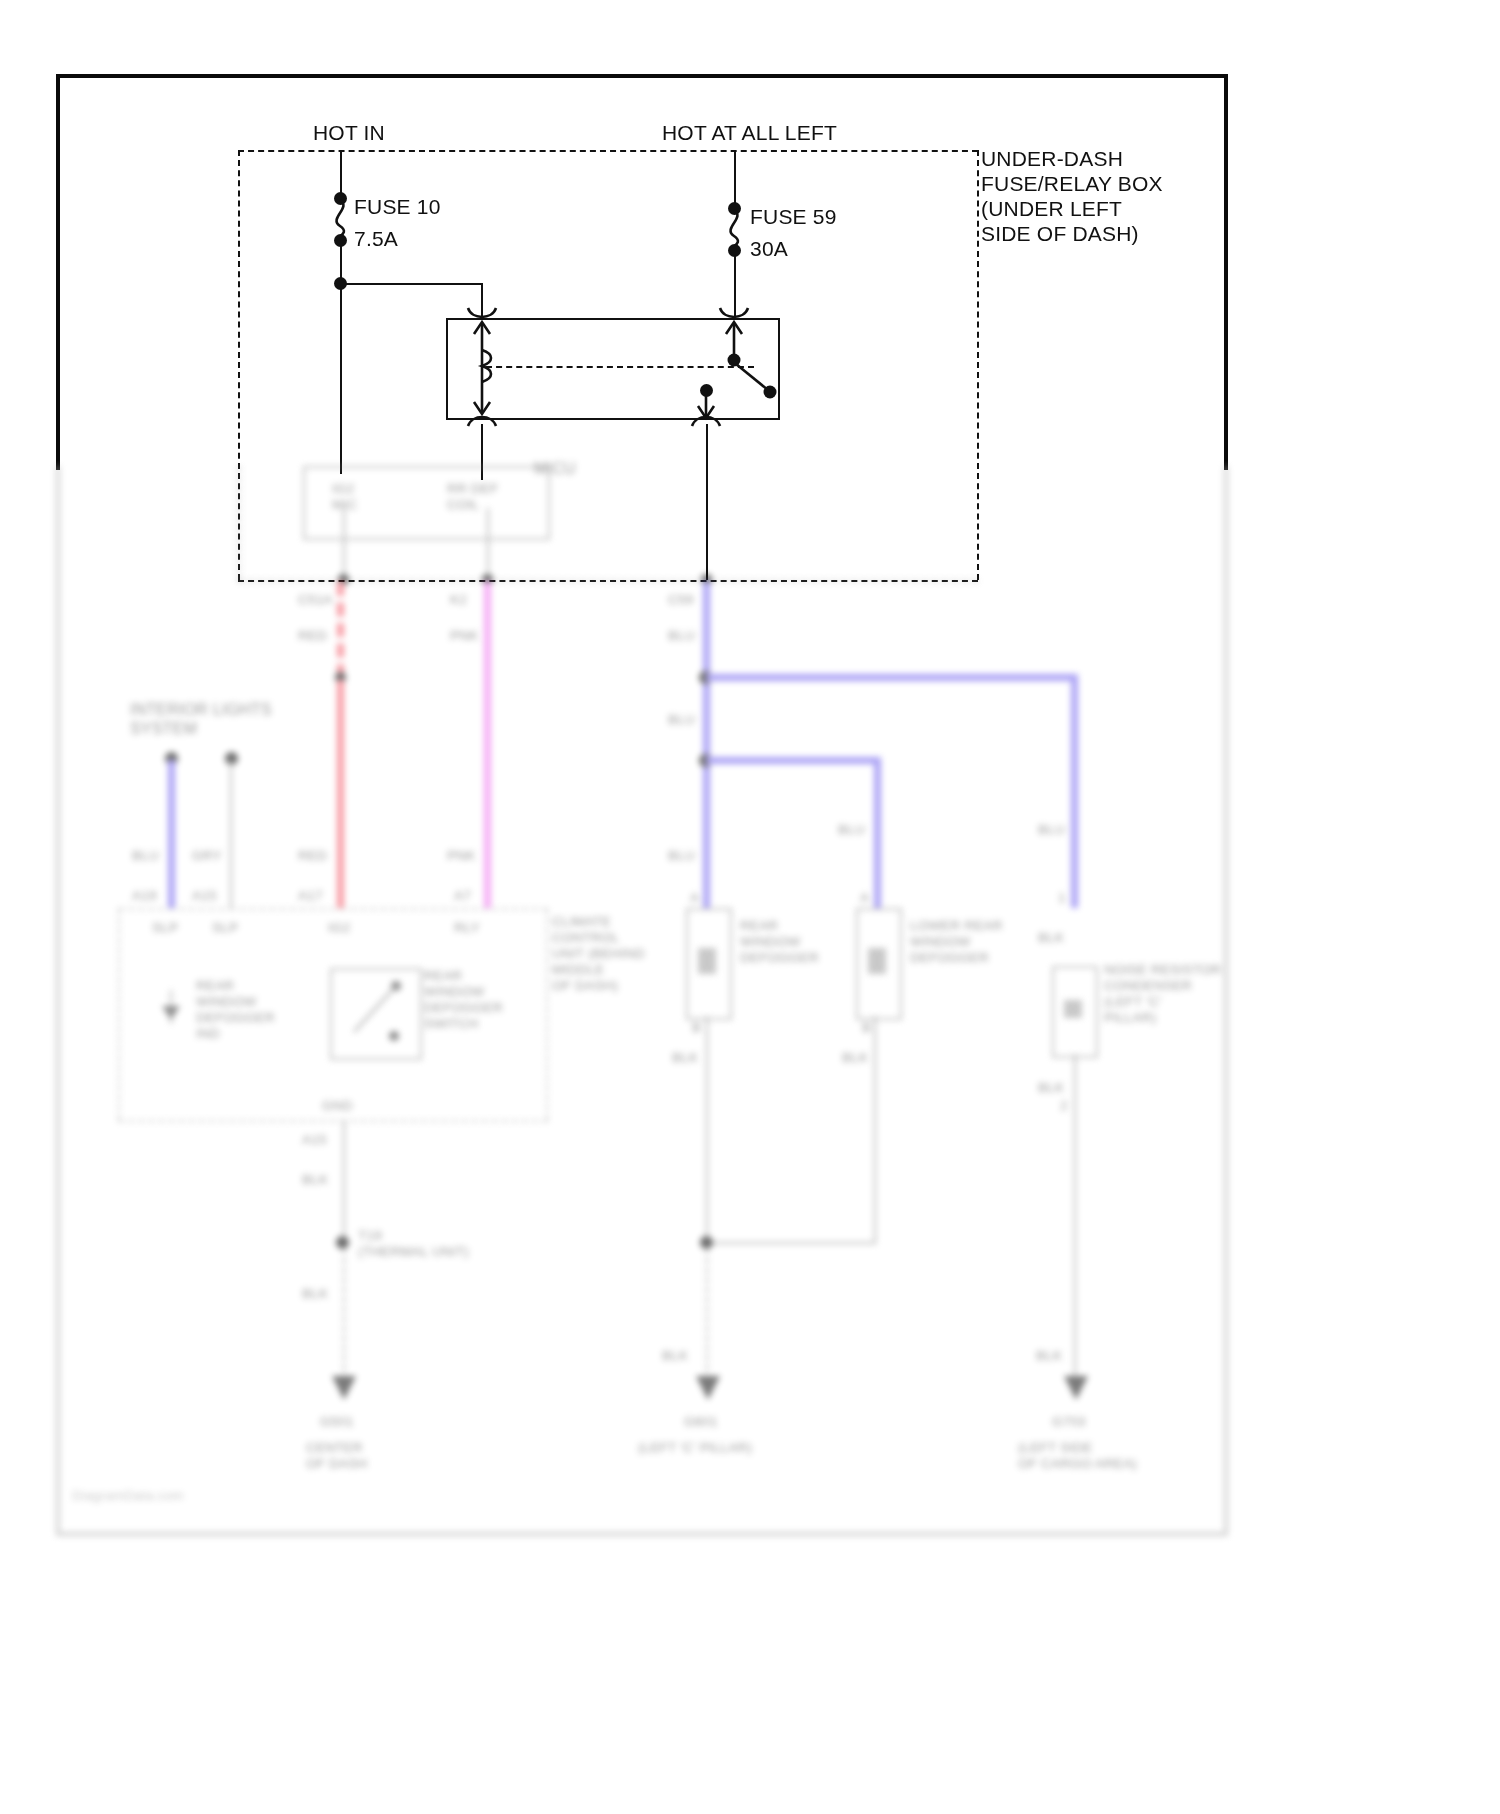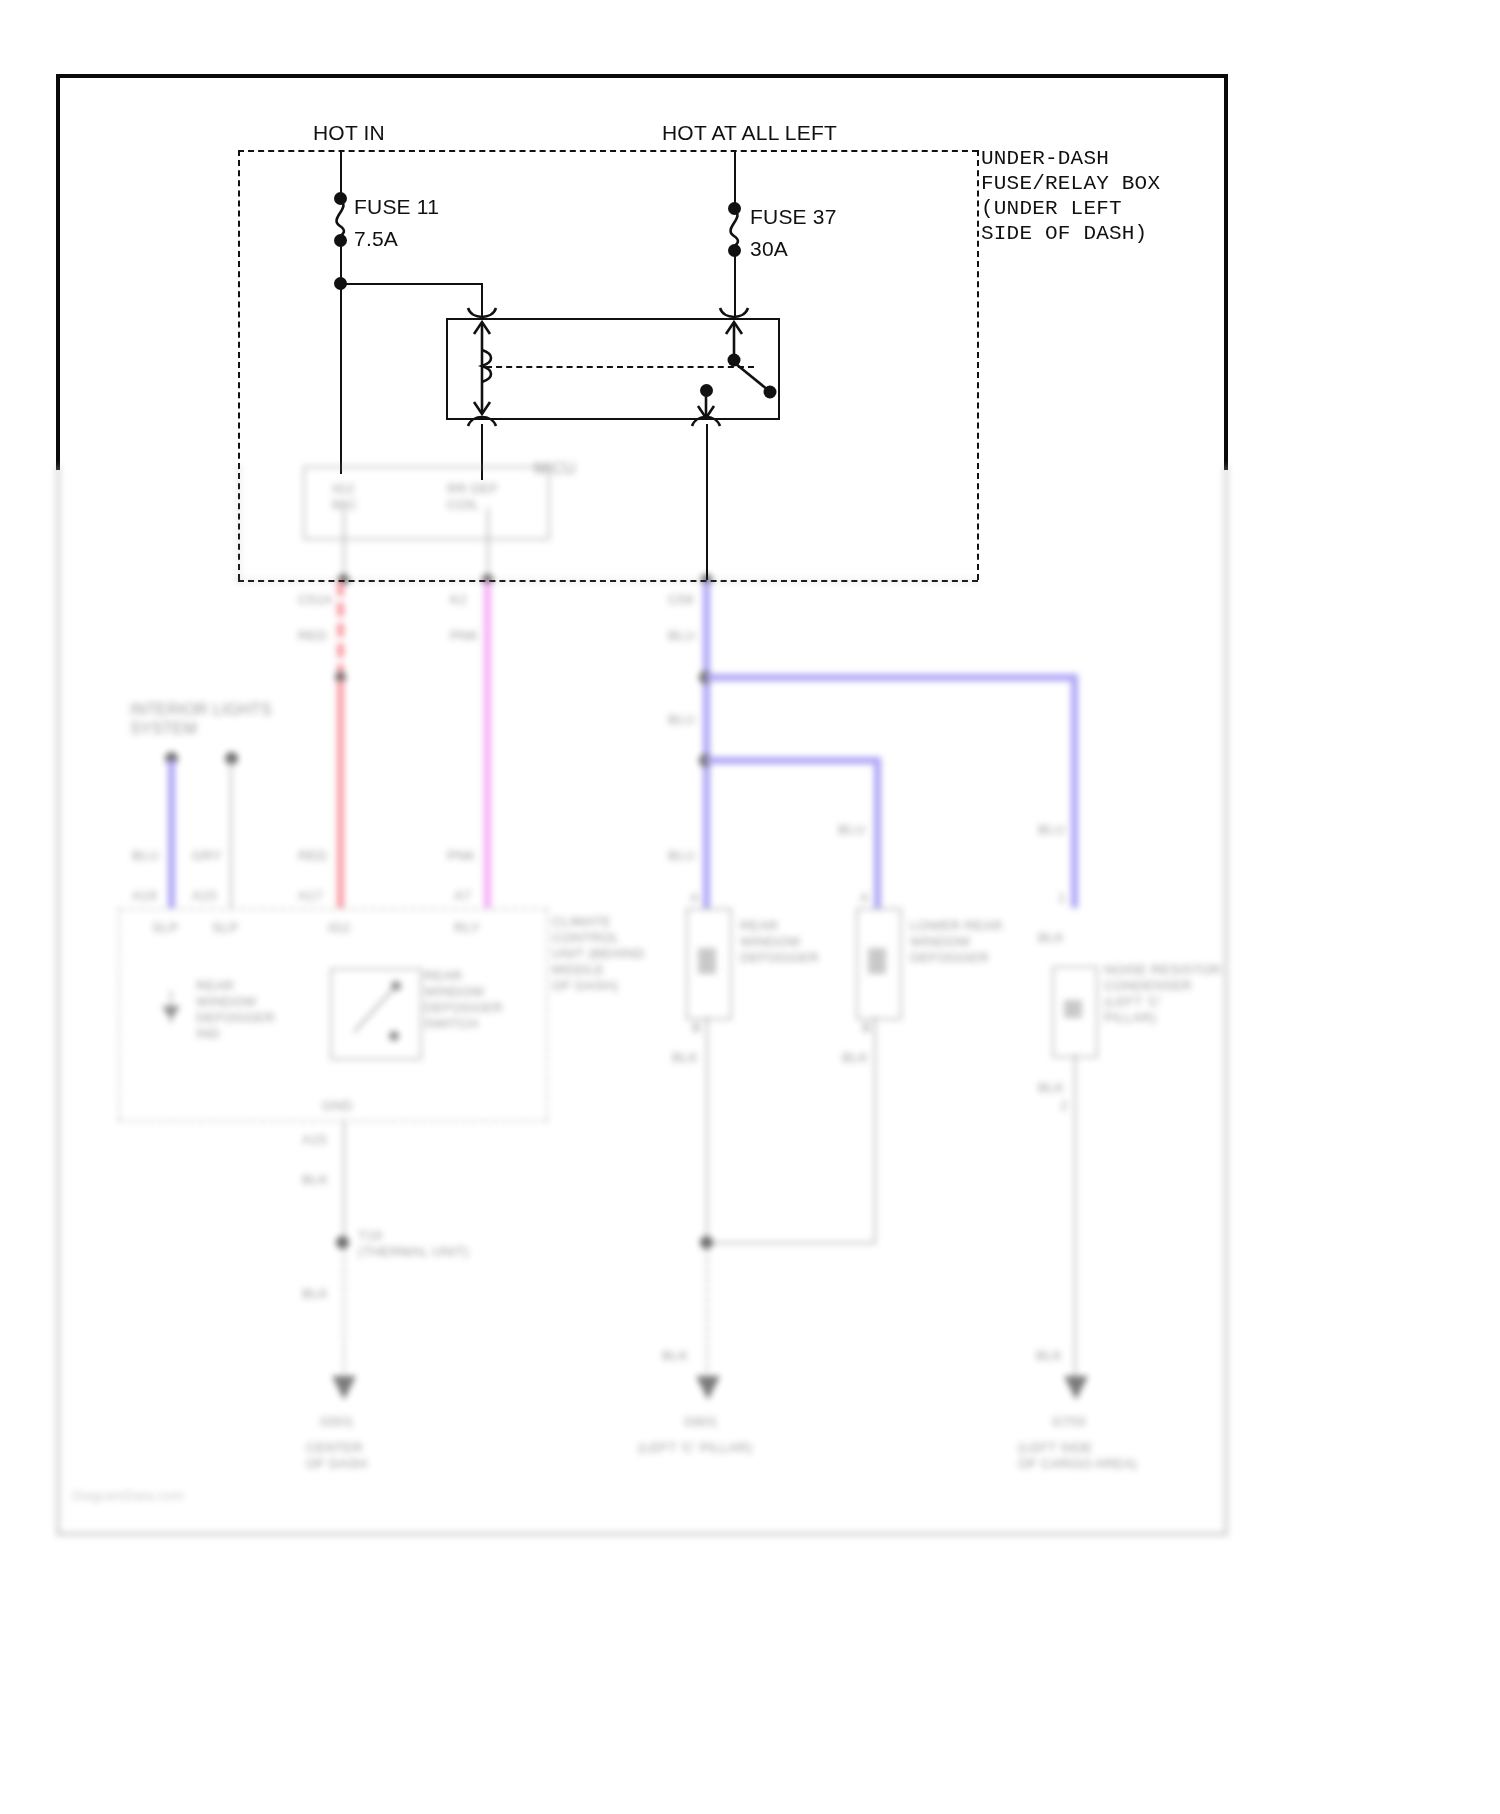--- a/index.html
+++ b/index.html
@@ -59,45 +59,45 @@
 
   <div class="lbl" style="left:662px;top:120px;">HOT AT ALL LEFT</div>
 
   <div class="hdash" style="left:238px;top:150px;width:740px;"></div>
 
   <div class="vdash" style="left:238px;top:150px;height:430px;"></div>
 
   <div class="vdash" style="left:977px;top:150px;height:430px;"></div>
   <div class="hdash" style="left:238px;top:580px;width:740px;"></div>
 
-  <div class="lbl" style="left:981px;top:146px;font-family:Liberation Mono, monospace;">UNDER-DASH
+  <div class="lbl" style="left:981px;top:146px;">UNDER-DASH
 FUSE/RELAY BOX
 (UNDER LEFT
 SIDE OF DASH)</div>
 
   <div class="vline" style="left:340px;top:150px;height:48px;"></div>
   <div class="dot" style="left:334px;top:192px;"></div>
   <svg style="left:326px;top:200px;width:30px;height:40px;">
     <path d="M14,0 C26,8 2,18 14,26 C26,34 6,38 14,40" stroke="#111" stroke-width="2.6" fill="none"></path>
   </svg>
   <div class="dot" style="left:334px;top:234px;"></div>
-  <div class="lbl" style="left:354px;top:194px;">FUSE 11</div>
+  <div class="lbl" style="left:354px;top:194px;">FUSE 10</div>
   <div class="lbl" style="left:354px;top:226px;">7.5A</div>
   <div class="vline" style="left:340px;top:244px;height:230px;"></div>
   <div class="dot" style="left:334px;top:277px;"></div>
   <div class="hline" style="left:340px;top:283px;width:141px;"></div>
   <div class="vline" style="left:481px;top:283px;height:33px;"></div>
 
   <div class="vline" style="left:734px;top:150px;height:58px;"></div>
   <div class="dot" style="left:728px;top:202px;"></div>
   <svg style="left:720px;top:210px;width:30px;height:40px;">
     <path d="M14,0 C26,8 2,18 14,26 C26,34 6,38 14,40" stroke="#111" stroke-width="2.6" fill="none"></path>
   </svg>
   <div class="dot" style="left:728px;top:244px;"></div>
-  <div class="lbl" style="left:750px;top:204px;">FUSE 37</div>
+  <div class="lbl" style="left:750px;top:204px;">FUSE 59</div>
   <div class="lbl" style="left:750px;top:236px;">30A</div>
   <div class="vline" style="left:734px;top:254px;height:62px;"></div>
 
   <div class="box" style="left:446px;top:318px;width:330px;height:98px;"></div>
 
   <div class="hdash" style="left:486px;top:366px;width:268px;"></div>
 
   <svg style="left:470px;top:320px;width:24px;height:96px;">
     <path d="M12,4 L12,92" stroke="#111" stroke-width="2.6" fill="none"></path>
     <path d="M4,14 L12,2 L20,14" stroke="#111" stroke-width="2.6" fill="none"></path>

